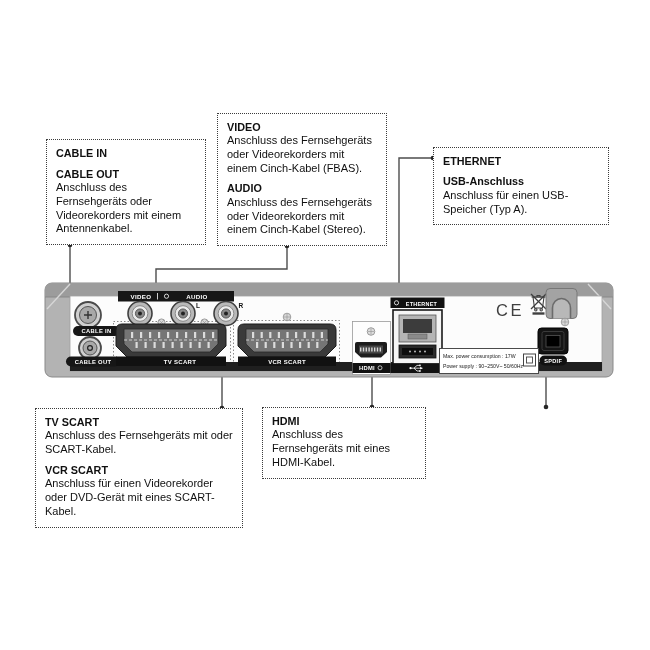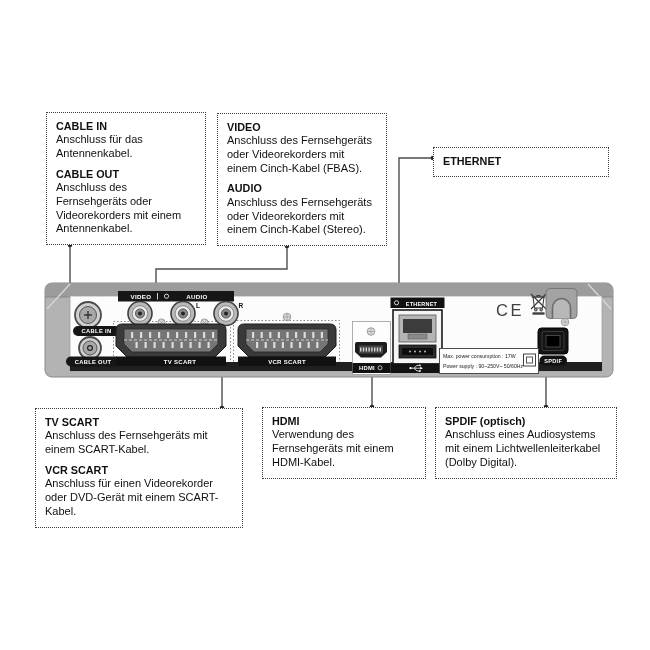--- a/index.html
+++ b/index.html
@@ -216,21 +216,20 @@
       <g>
         <rect x="523.5" y="354" width="12" height="12" fill="#fff" stroke="#444" stroke-width="1"></rect>
         <rect x="526.5" y="357" width="6" height="6" fill="none" stroke="#444" stroke-width="0.9"></rect>
       </g>
     </g>
   </svg>
 
   <div class="callout" style="left:46px;bottom:405px;width:160px;">
     <div class="sec">
       <div class="hd">CABLE IN</div>
-      <div class="bd">Anschluss für das Antennenkabel.</div>
     </div>
     <div class="sec">
       <div class="hd">CABLE OUT</div>
       <div class="bd">Anschluss des Fernsehgeräts oder Videorekorders mit einem Antennenkabel.</div>
     </div>
   </div>
 
   <div class="callout" style="left:217px;bottom:404px;width:170px;">
     <div class="sec">
       <div class="hd">VIDEO</div>
@@ -239,40 +238,38 @@
     <div class="sec">
       <div class="hd">AUDIO</div>
       <div class="bd">Anschluss des Fernsehgeräts oder Videorekorders mit einem Cinch-Kabel (Stereo).</div>
     </div>
   </div>
 
   <div class="callout" style="left:433px;top:147px;width:176px;">
     <div class="sec">
       <div class="hd">ETHERNET</div>
     </div>
+    <div class="sec">
+      <div class="hd">USB-Anschluss</div>
+      <div class="bd">Anschluss für einen USB-Speicher (Typ A).</div>
+    </div>
   </div>
 
   <div class="callout" style="left:35px;top:408px;width:208px;">
     <div class="sec">
       <div class="hd">TV SCART</div>
-      <div class="bd">Anschluss des Fernsehgeräts mit einem SCART-Kabel.</div>
+      <div class="bd">Anschluss des Fernsehgeräts mit oder SCART-Kabel.</div>
     </div>
     <div class="sec">
       <div class="hd">VCR SCART</div>
-      <div class="bd">Anschluss für einen Videorekorder oder DVD-Gerät mit einem SCART-Kabel.</div>
+      <div class="bd">Anschluss für einen Videorekorder oder DVD-Gerät mit eines SCART-Kabel.</div>
     </div>
   </div>
 
   <div class="callout" style="left:262px;top:407px;width:164px;">
     <div class="sec">
       <div class="hd">HDMI</div>
-      <div class="bd">Verwendung des Fernsehgeräts mit einem HDMI-Kabel.</div>
-    </div>
-  </div>
-
-  <div class="callout" style="left:435px;top:407px;width:182px;">
-    <div class="sec">
-      <div class="hd">SPDIF (optisch)</div>
-      <div class="bd">Anschluss eines Audiosystems mit einem Lichtwellenleiterkabel (Dolby Digital).</div>
-    </div>
-  </div>
+      <div class="bd">Anschluss des Fernsehgeräts mit eines HDMI-Kabel.</div>
+    </div>
+  </div>
+
 
 </div>
 
 </body></html>

